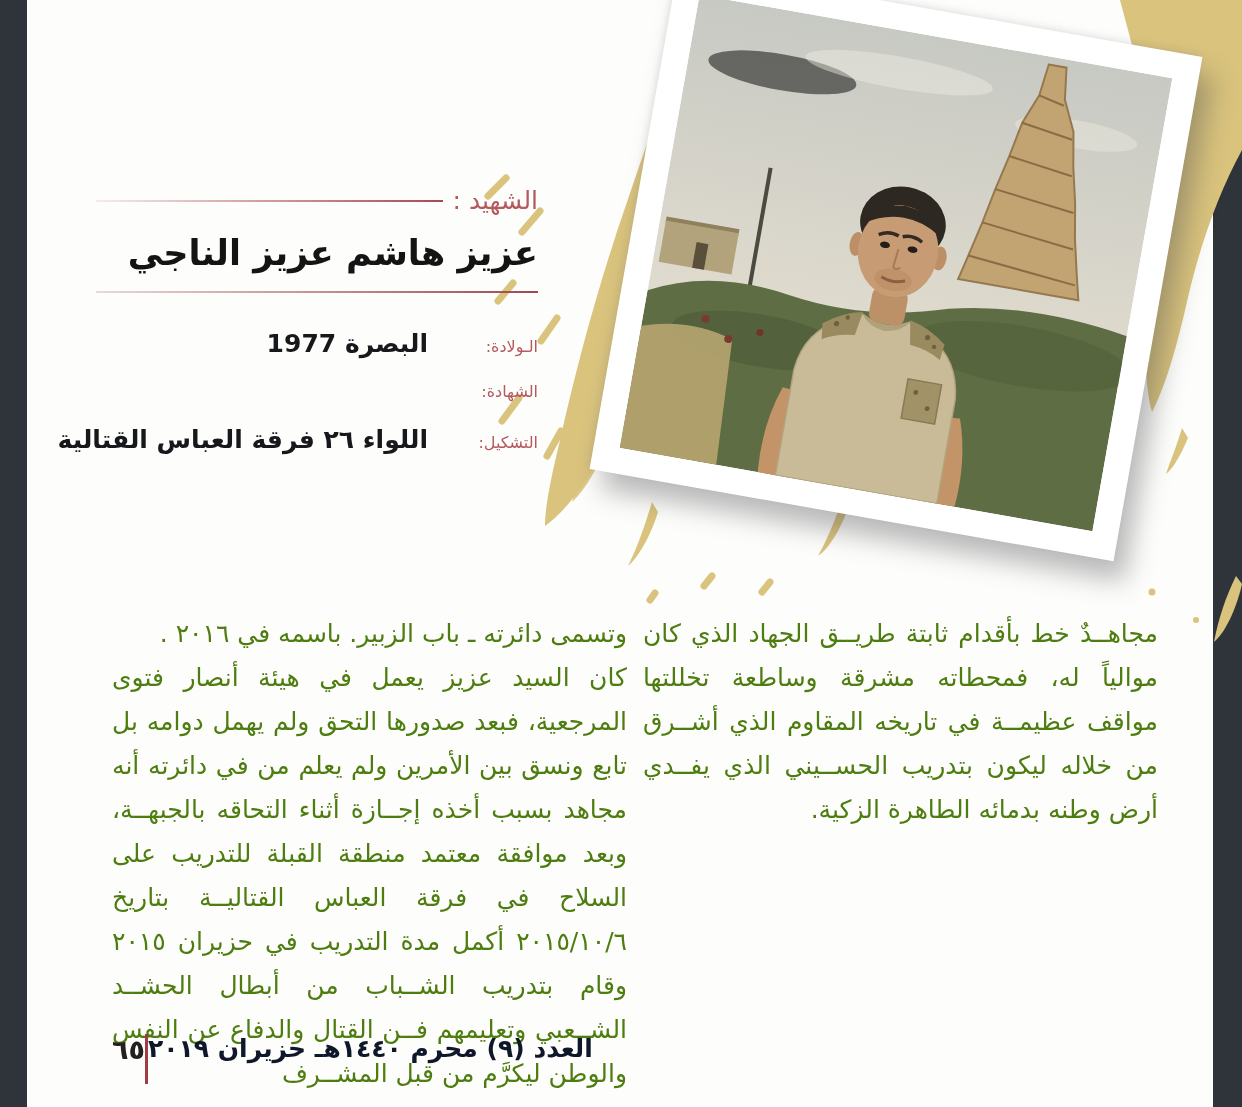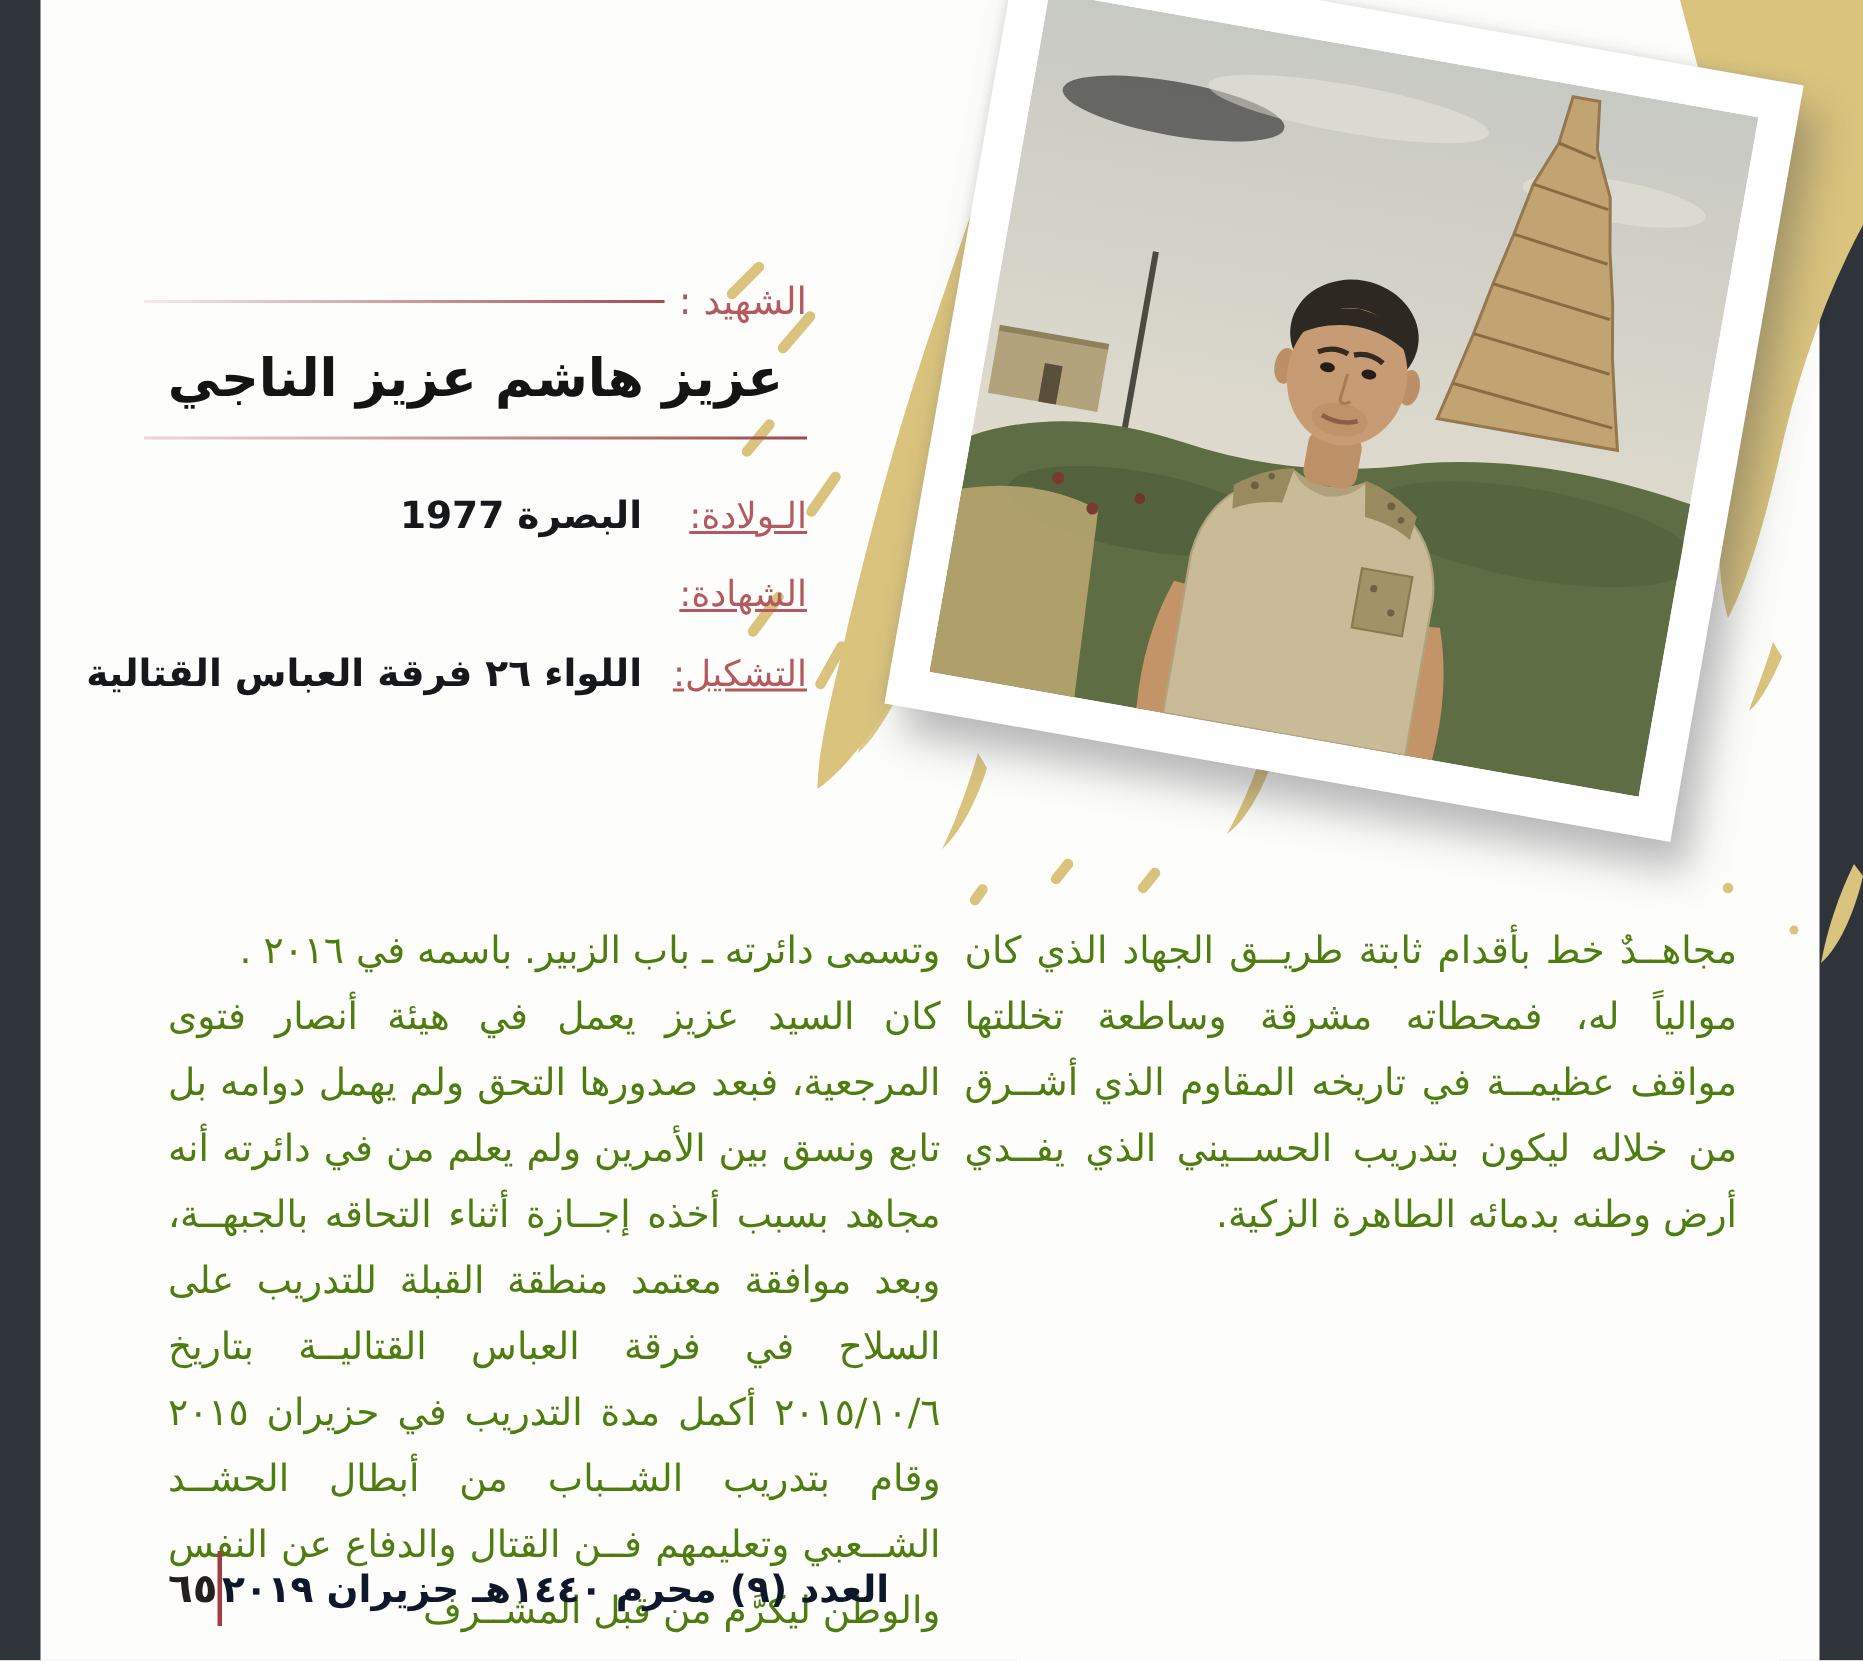--- a/index.html
+++ b/index.html
@@ -21,32 +21,32 @@
     background:#ffffff;box-sizing:border-box;padding:26px;
     box-shadow:14px 18px 26px rgba(75,75,80,.38), -2px -2px 6px rgba(120,120,120,.15);
     z-index:3;
   }
   .photo-frame svg{display:block;width:100%;height:100%;}
   
   .martyr-header{position:absolute;top:186px;left:96px;width:442px;direction:rtl;z-index:4;}
   .shahid-row{display:flex;align-items:center;gap:10px;}
   .shahid-label{color:#b4595e;font-size:25px;white-space:nowrap;}
   .shahid-rule{flex:1;height:2px;background:linear-gradient(to left,#a84a50,rgba(180,90,95,.10));}
-  .martyr-name{margin:16px 0 0;font-size:35px;font-weight:bold;color:#141414;text-align:center;line-height:1.3;}
+  .martyr-name{margin:16px 0 0;font-size:35px;font-weight:bold;color:#141414;text-align:right;line-height:1.3;}
   .name-divider{margin-top:14px;height:2px;background:linear-gradient(to left,#9d4a50,rgba(170,85,90,.22));}
   .details{margin:36px 0 0;display:flex;flex-direction:column;gap:24px;}
   .detail-row{display:flex;gap:18px;align-items:baseline;}
-  .detail-label{color:#b4595e;font-size:24px;min-width:92px;text-decoration:underline;}
+  .detail-label{color:#b4595e;font-size:16px;min-width:92px;}
   .detail-value{color:#17181b;font-size:25px;font-weight:bold;white-space:nowrap;}
   
   .article{position:absolute;top:612px;left:112px;width:1046px;direction:rtl;display:flex;gap:16px;z-index:4;}
   .col{width:515px;font-size:25px;line-height:44px;text-align:justify;color:#4d7c0f;}
   .col p{margin:0;}
   
-  .page-footer{position:absolute;left:112px;top:1034px;display:flex;align-items:center;gap:0;z-index:4;}
+  .page-footer{position:absolute;left:112px;top:1034px;display:flex;align-items:flex-start;gap:0;z-index:4;}
   .page-number{font-size:27px;font-weight:bold;color:#23201f;}
   .footer-rule{width:3px;height:50px;background:#a03d42;}
   .issue-line{font-size:25px;font-weight:bold;color:#0f172a;direction:rtl;white-space:nowrap;}
 </style>
 </head>
 <body>
 
 <div class="page">
 
   <div class="edge-bar edge-left"></div>

